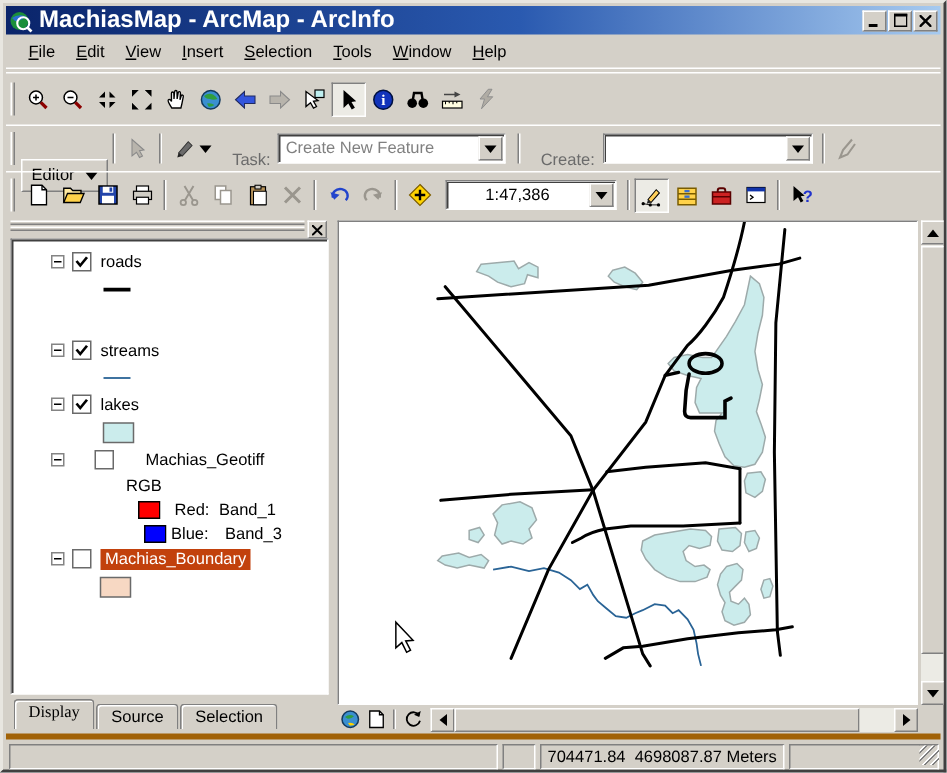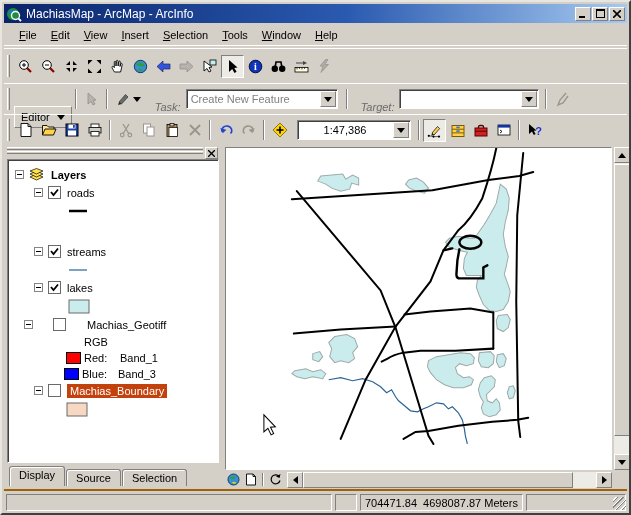--- a/index.html
+++ b/index.html
@@ -3,36 +3,36 @@
 <meta charset="utf-8">
 <style>
   html,body{margin:0;padding:0;background:#9aa0a8;font-family:"Liberation Sans",sans-serif;}
   *{box-sizing:border-box;}
   #window{position:relative;width:631px;height:515px;background:#d4d0c8;
     border:2px solid;border-color:#e8e6e0 #404040 #404040 #e8e6e0;overflow:hidden;}
   .raised{border:1px solid;border-color:#fff #808080 #808080 #fff;background:#d4d0c8;}
   
   #titlebar{position:absolute;left:2px;top:2px;right:2px;height:19px;
     background:linear-gradient(to right,#0a246a,#2a5ab0 55%,#a6caf0);display:flex;align-items:center;padding:0 2px;}
-  #titlebar .ttext{color:#fff;font-weight:normal;font-size:12px;margin-left:4px;flex:1;white-space:nowrap;overflow:hidden;}
+  #titlebar .ttext{color:#fff;font-weight:bold;font-size:16px;margin-left:4px;flex:1;white-space:nowrap;overflow:hidden;}
   .wbtn{width:16px;height:14px;display:flex;align-items:center;justify-content:center;margin-left:1px;}
   
   #menubar{position:absolute;left:2px;top:23px;right:2px;height:21px;display:flex;align-items:center;
     border-bottom:1px solid #fff;padding-left:8px;}
   .mitem{font-size:11px;padding:2px 7px;color:#000;}
   
   .tbrow{position:absolute;left:2px;right:2px;display:flex;align-items:center;border-top:1px solid #fff;}
   #tb-tools{top:46px;height:35px;}
   #tb-editor{top:81px;height:31px;}
   #tb-standard{top:112px;height:31px;text-align:center;}
   .grip{width:3px;height:22px;border-left:1px solid #fff;border-right:1px solid #808080;margin:0 4px 0 3px;}
   .tbtn{width:23px;height:23px;display:flex;align-items:center;justify-content:center;background:transparent;border:1px solid transparent;}
   .tbtn.pressed{border:1px solid;border-color:#808080 #fff #fff #808080;background:#ecebe5;}
   .tsep{width:2px;height:20px;border-left:1px solid #808080;border-right:1px solid #fff;margin:0 3px;}
-  .tlabel{font-size:11px;color:#6b6b6b;margin:16px 5px 0 10px;font-style:italic;}
+  .tlabel{font-size:11px;color:#6b6b6b;margin:16px 5px 0 10px;}
   .combo{display:flex;align-items:center;height:20px;background:#fff;border:1px solid;border-color:#808080 #fff #fff #808080;box-shadow:inset 1px 1px 0 #404040;}
   .combo .cval{flex:1;font-size:11px;padding:0 4px;white-space:nowrap;overflow:hidden;}
   .combo .cbtn{width:16px;height:16px;margin:1px;display:flex;align-items:center;justify-content:center;
     background:#d4d0c8;border:1px solid;border-color:#fff #808080 #808080 #fff;}
   .tri-dn{width:0;height:0;border:4px solid transparent;border-top:5px solid #000;margin-top:4px;}
   .ebtn{height:22px;display:flex;align-items:center;padding:0 6px;font-size:11px;background:#d4d0c8;
     border:1px solid;border-color:#fff #808080 #808080 #fff;margin-top:36px;}
   
   #toc{position:absolute;left:3px;top:143px;width:216px;height:345px;}
   #toc-gripper{position:absolute;left:2px;top:2px;right:2px;height:9px;}
@@ -44,38 +44,38 @@
   .trow{display:flex;align-items:center;height:17px;margin-bottom:1px;}
   .expand{width:9px;height:9px;background:#fff;border:1px solid #848484;position:relative;flex:0 0 9px;}
   .expand::after{content:"";position:absolute;left:1px;top:3px;width:5px;height:1px;background:#000;}
   .chk{width:13px;height:13px;background:#fff;border:1px solid #6a6a6a;display:flex;align-items:center;justify-content:center;flex:0 0 13px;}
   .lname{margin-left:6px;white-space:nowrap;}
   .lname.sel{background:#c2410c;color:#fff;padding:1px 3px;}
   
   #toc-tabs{position:absolute;left:4px;bottom:4px;height:21px;display:flex;align-items:flex-end;font-size:11px;}
   .tab{padding:2px 9px 3px 9px;background:#d4d0c8;border:1px solid #808080;border-bottom:none;
     border-radius:3px 3px 0 0;box-shadow:inset 1px 1px 0 #fff;height:17px;margin-right:1px;white-space:nowrap;}
-  .tab.active{height:20px;position:relative;z-index:2;}
+  .tab.active{height:20px;position:relative;z-index:2;font-family:Liberation Serif, serif;}
   
   #mappanel{position:absolute;left:221px;top:143px;width:407px;height:345px;}
   #mapcanvas{position:absolute;left:2px;top:2px;width:387px;height:323px;background:#fff;
     border:1px solid;border-color:#808080 #fff #fff #808080;overflow:hidden;}
   #vscroll{position:absolute;right:0px;top:2px;width:16px;height:323px;background:#ecebe5;}
   #mapbottom{position:absolute;left:2px;bottom:2px;height:17px;width:387px;display:flex;align-items:center;background:#d4d0c8;}
   .sbtn{width:16px;height:16px;display:flex;align-items:center;justify-content:center;
     background:#d4d0c8;border:1px solid;border-color:#fff #808080 #808080 #fff;}
   .mbtn{width:17px;height:15px;display:flex;align-items:center;justify-content:center;border:1px solid transparent;}
   .tri{width:0;height:0;border:4px solid transparent;}
   .tri.up{border-bottom:5px solid #000;margin-top:-3px;}
   .tri.dn{border-top:5px solid #000;margin-top:4px;}
   .tri.lf{border-right:5px solid #000;margin-left:-3px;}
   .tri.rt{border-left:5px solid #000;margin-left:4px;}
   .thumb{background:#d4d0c8;border:1px solid;border-color:#fff #808080 #808080 #fff;}
   
-  #statusbar{position:absolute;left:2px;right:2px;bottom:2px;height:22px;border-top:2px solid #a16207;}
+  #statusbar{position:absolute;left:2px;right:2px;bottom:2px;height:22px;border-top:4px solid #a16207;}
   .spanel{position:absolute;top:3px;height:17px;border:1px solid;border-color:#808080 #fff #fff #808080;
     font-size:11px;display:flex;align-items:center;padding:0 4px;white-space:pre;}
   #grip-corner{position:absolute;right:1px;bottom:1px;width:13px;height:13px;
     background:repeating-linear-gradient(135deg,transparent 0 2px,#fff 2px 3px,#808080 3px 4px);}
 </style>
 </head>
 <body>
 
 <div id="window">
 
@@ -224,21 +224,21 @@
       <span class="tri-dn" style="margin-left:2px;margin-top:5px;"></span>
     </span>
     <span class="tlabel">Task:</span>
     <span class="combo" style="width:152px;">
       <span class="cval" style="color:#808080;">Create New Feature</span>
       <span class="cbtn">
           <span class="tri-dn"></span>
         </span>
     </span>
     <span class="tsep" style="margin-left:8px;"></span>
-    <span class="tlabel">Target:</span>
+    <span class="tlabel">Create:</span>
     <span class="combo" style="width:140px;">
       <span class="cval" style="color:#808080;"></span>
       <span class="cbtn">
           <span class="tri-dn"></span>
         </span>
     </span>
     <span class="tsep" style="margin-left:6px;"></span>
     <span class="tbtn">
         <svg width="16" height="16" viewBox="0 0 16 16">
           <path d="M12,2 L6,9 L4,14 L9,12 L14,5" fill="none" stroke="#9a968e" stroke-width="1.4"></path>
@@ -374,29 +374,20 @@
       <div class="ridge"></div>
         <div class="ridge"></div>
       <span id="toc-close" class="raised">
         <svg width="7" height="7" viewBox="0 0 7 7">
             <path d="M0,0 L7,7 M7,0 L0,7" stroke="#000" stroke-width="1.3"></path>
           </svg>
       </span>
     </div>
     <div id="toc-tree">
 
-      <div class="trow" style="padding-left:7px;">
-        <span class="expand"></span>
-        <svg width="17" height="14" viewBox="0 0 17 14" style="margin-left:4px;">
-          <path d="M2,9 L8.5,6 L15,9 L8.5,12 Z" fill="#ffe34d" stroke="#000" stroke-width="0.7"></path>
-          <path d="M2,6 L8.5,3 L15,6 L8.5,9 Z" fill="#ffe34d" stroke="#000" stroke-width="0.7"></path>
-          <path d="M2,3 L8.5,0.5 L15,3 L8.5,6 Z" fill="#ffe34d" stroke="#000" stroke-width="0.7"></path>
-        </svg>
-        <span class="lname" style="font-weight:bold;">Layers</span>
-      </div>
 
       <div class="trow" style="padding-left:26px;">
         <span class="expand"></span>
         <span class="chk" style="margin-left:5px;">
           <svg width="11" height="11" viewBox="0 0 11 11">
               <path d="M2,5 L4.5,8 L9,2.5" stroke="#000" stroke-width="1.8" fill="none"></path>
             </svg>
         </span>
         <span class="lname">roads</span>
       </div>
@@ -429,36 +420,36 @@
             </svg>
         </span>
         <span class="lname">lakes</span>
       </div>
       <div class="trow" style="padding-left:60px;height:18px;">
         <svg width="22" height="15" viewBox="0 0 22 15">
           <rect x="1" y="1" width="20" height="13" stroke="#6a6a6a" fill="#cbecec"></rect>
         </svg>
       </div>
 
-      <div class="trow" style="padding-left:16px;gap:15px;">
+      <div class="trow" style="padding-left:26px;gap:15px;">
         <span class="expand"></span>
         <span class="chk" style="margin-left:5px;"></span>
         <span class="lname">Machias_Geotiff</span>
       </div>
       <div class="trow" style="padding-left:76px;height:15px;">
         <span>RGB</span>
       </div>
-      <div class="trow" style="padding-left:58px;height:15px;">
+      <div class="trow" style="padding-left:84px;height:15px;text-align:center;">
         <svg width="15" height="12" viewBox="0 0 15 12">
             <rect x="0.5" y="0.5" width="14" height="11" stroke="#000" fill="#ff0000"></rect>
           </svg>
         <span style="margin-left:3px;width:36px;">Red:</span>
         <span>Band_1</span>
       </div>
-      <div class="trow" style="padding-left:56px;height:15px;">
+      <div class="trow" style="padding-left:88px;height:15px;">
         <svg width="15" height="12" viewBox="0 0 15 12">
             <rect x="0.5" y="0.5" width="14" height="11" stroke="#000" fill="#0000ff"></rect>
           </svg>
         <span style="margin-left:3px;width:36px;">Blue:</span>
         <span>Band_3</span>
       </div>
 
       <div class="trow" style="padding-left:26px;">
         <span class="expand"></span>
         <span class="chk" style="margin-left:5px;"></span>

